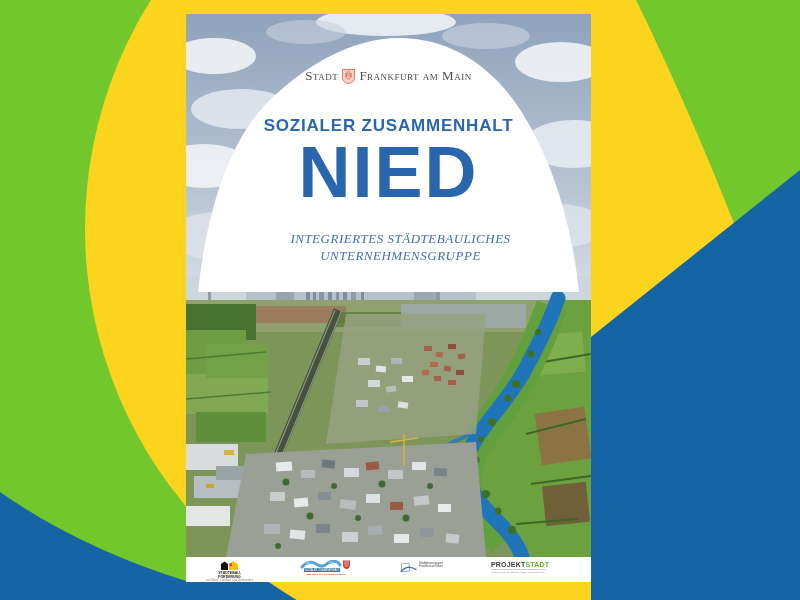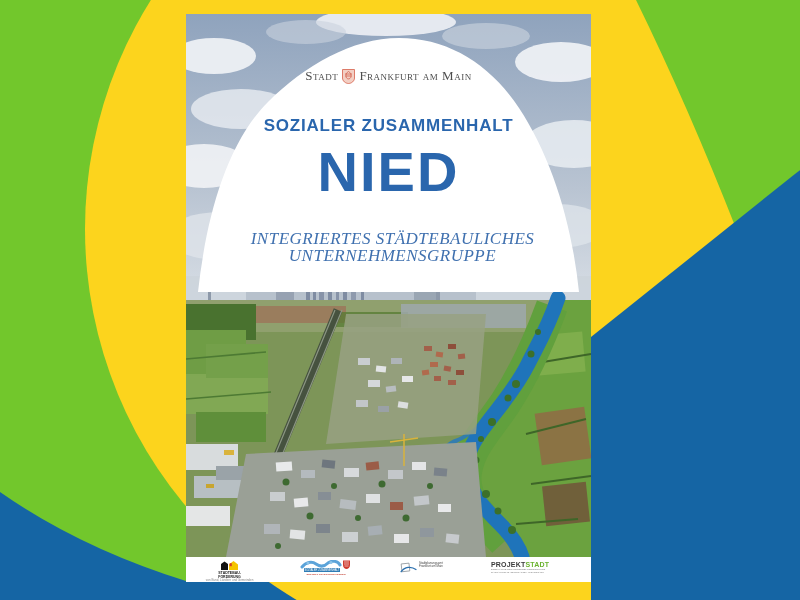--- a/index.html
+++ b/index.html
@@ -4,23 +4,23 @@
 <style>
   html,body{margin:0;padding:0;background:#1565a4;}
   .canvas{position:relative;width:800px;height:600px;overflow:hidden;font-family:"Liberation Sans",sans-serif;padding-left:48px;}
   .bg-svg{position:absolute;left:0;top:0;}
   .page{position:absolute;left:186px;top:14px;width:405px;height:568px;background:#ffffff;overflow:hidden;}
   .photo{position:absolute;left:0;top:0;width:405px;height:543px;}
   .cover-content{position:absolute;left:0;top:0;width:405px;height:300px;text-align:center;}
   .city-logo{position:absolute;top:54px;left:0;width:405px;display:flex;justify-content:center;align-items:center;gap:4px;
      color:#4d4d4d;font-family:"Liberation Serif",serif;font-variant:small-caps;font-size:13px;letter-spacing:0.5px;}
   .kicker{position:absolute;top:102px;left:0;width:405px;font-weight:bold;font-size:17px;letter-spacing:0.8px;color:#2a66ad;}
-  .title{position:absolute;top:116px;left:0;width:405px;font-weight:bold;font-size:56px;line-height:84px;letter-spacing:2px;color:#2a66ad;}
-  .subtitle{position:absolute;top:216px;left:4px;width:405px;font-family:"Liberation Serif",serif;font-style:italic;
-     font-size:17px;line-height:17px;letter-spacing:0.5px;color:#3f70af;}
+  .title{position:absolute;top:116px;left:0;width:405px;font-weight:bold;font-size:72px;line-height:84px;letter-spacing:2px;color:#2a66ad;}
+  .subtitle{position:absolute;top:216px;left:12px;width:405px;font-family:"Liberation Serif",serif;font-style:italic;
+     font-size:13px;line-height:17px;letter-spacing:0.5px;color:#3f70af;}
   .logo-bar{position:absolute;left:0;top:543px;width:405px;height:25px;background:#ffffff;}
   .lg{position:absolute;display:flex;flex-direction:column;align-items:center;}
   .tiny{transform:scale(0.5);transform-origin:center top;white-space:nowrap;line-height:1.05;}
   .tiny2{transform:scale(0.42);transform-origin:left top;white-space:nowrap;line-height:1.1;}
   .l1{left:22px;top:3px;width:44px;}
   .l1 .t{font-size:7px;font-weight:bold;color:#1a1a1a;text-align:center;}
   .l1 .s{font-size:6px;color:#8a8a8a;text-align:center;}
   .l2{left:110px;top:3px;width:60px;}
   .l3{left:214px;top:4px;width:76px;flex-direction:row;align-items:flex-start;gap:2px;}
   .l3 .txt{font-size:7px;color:#444;}

